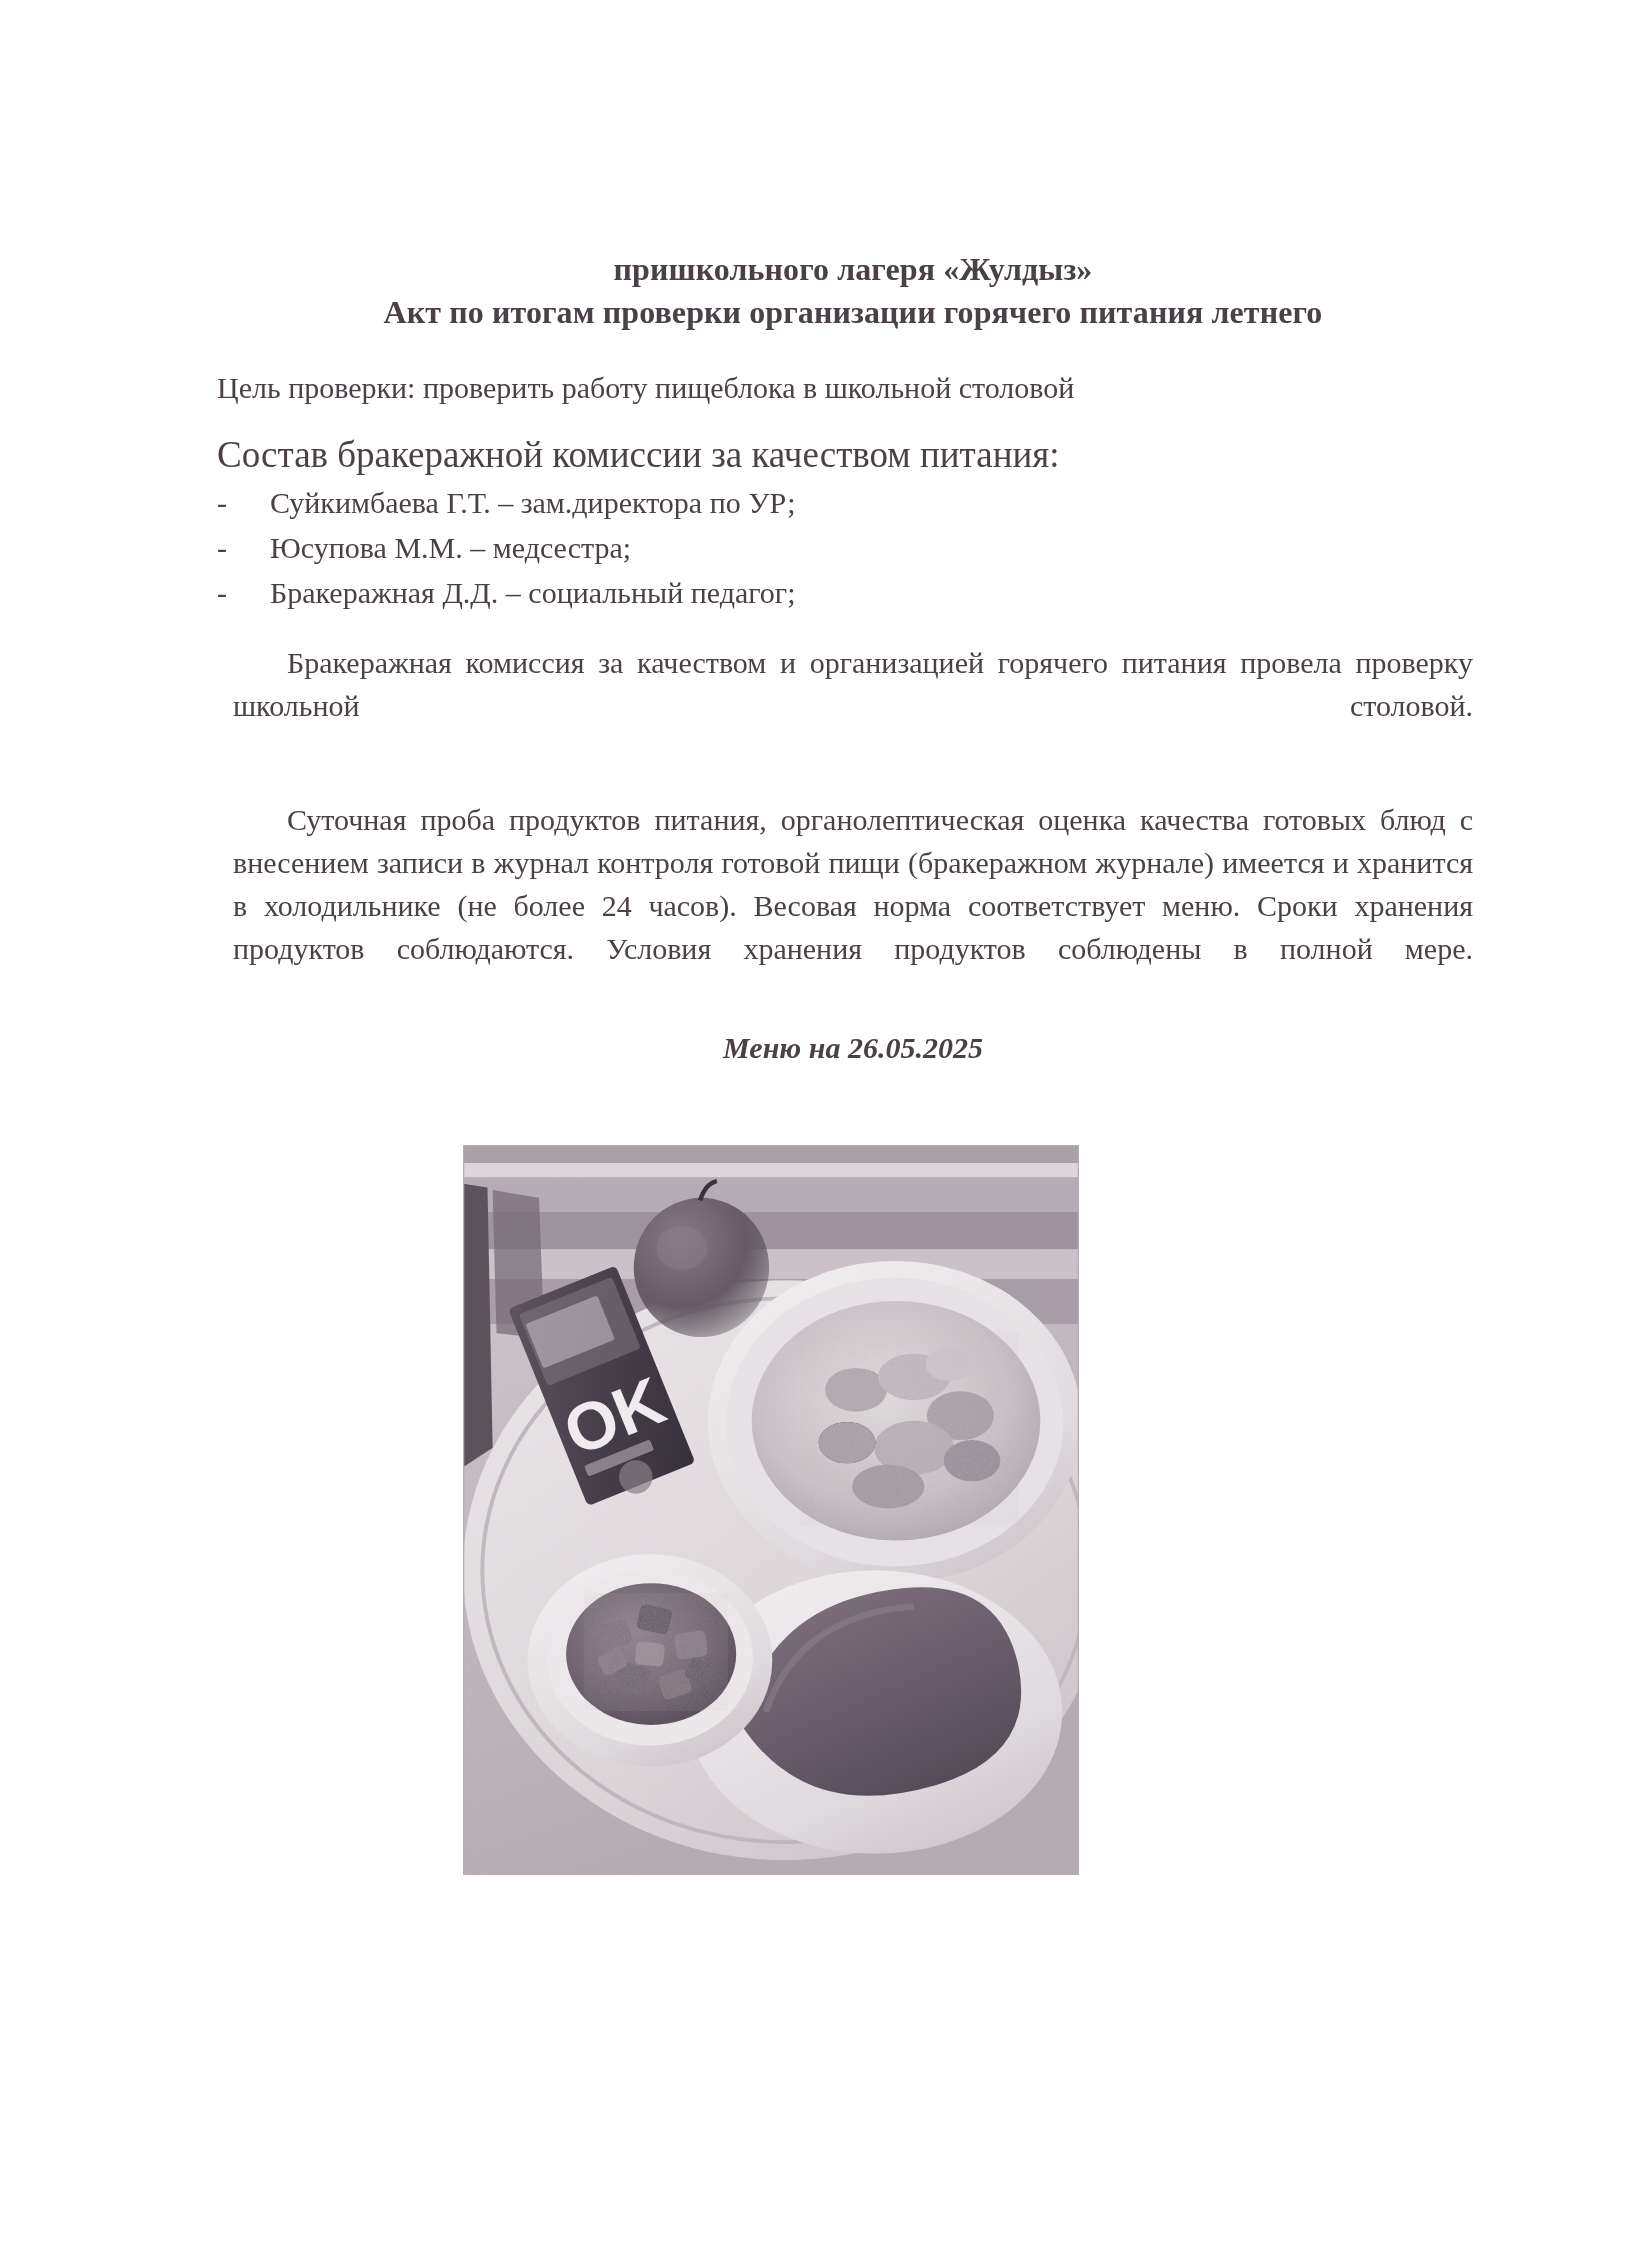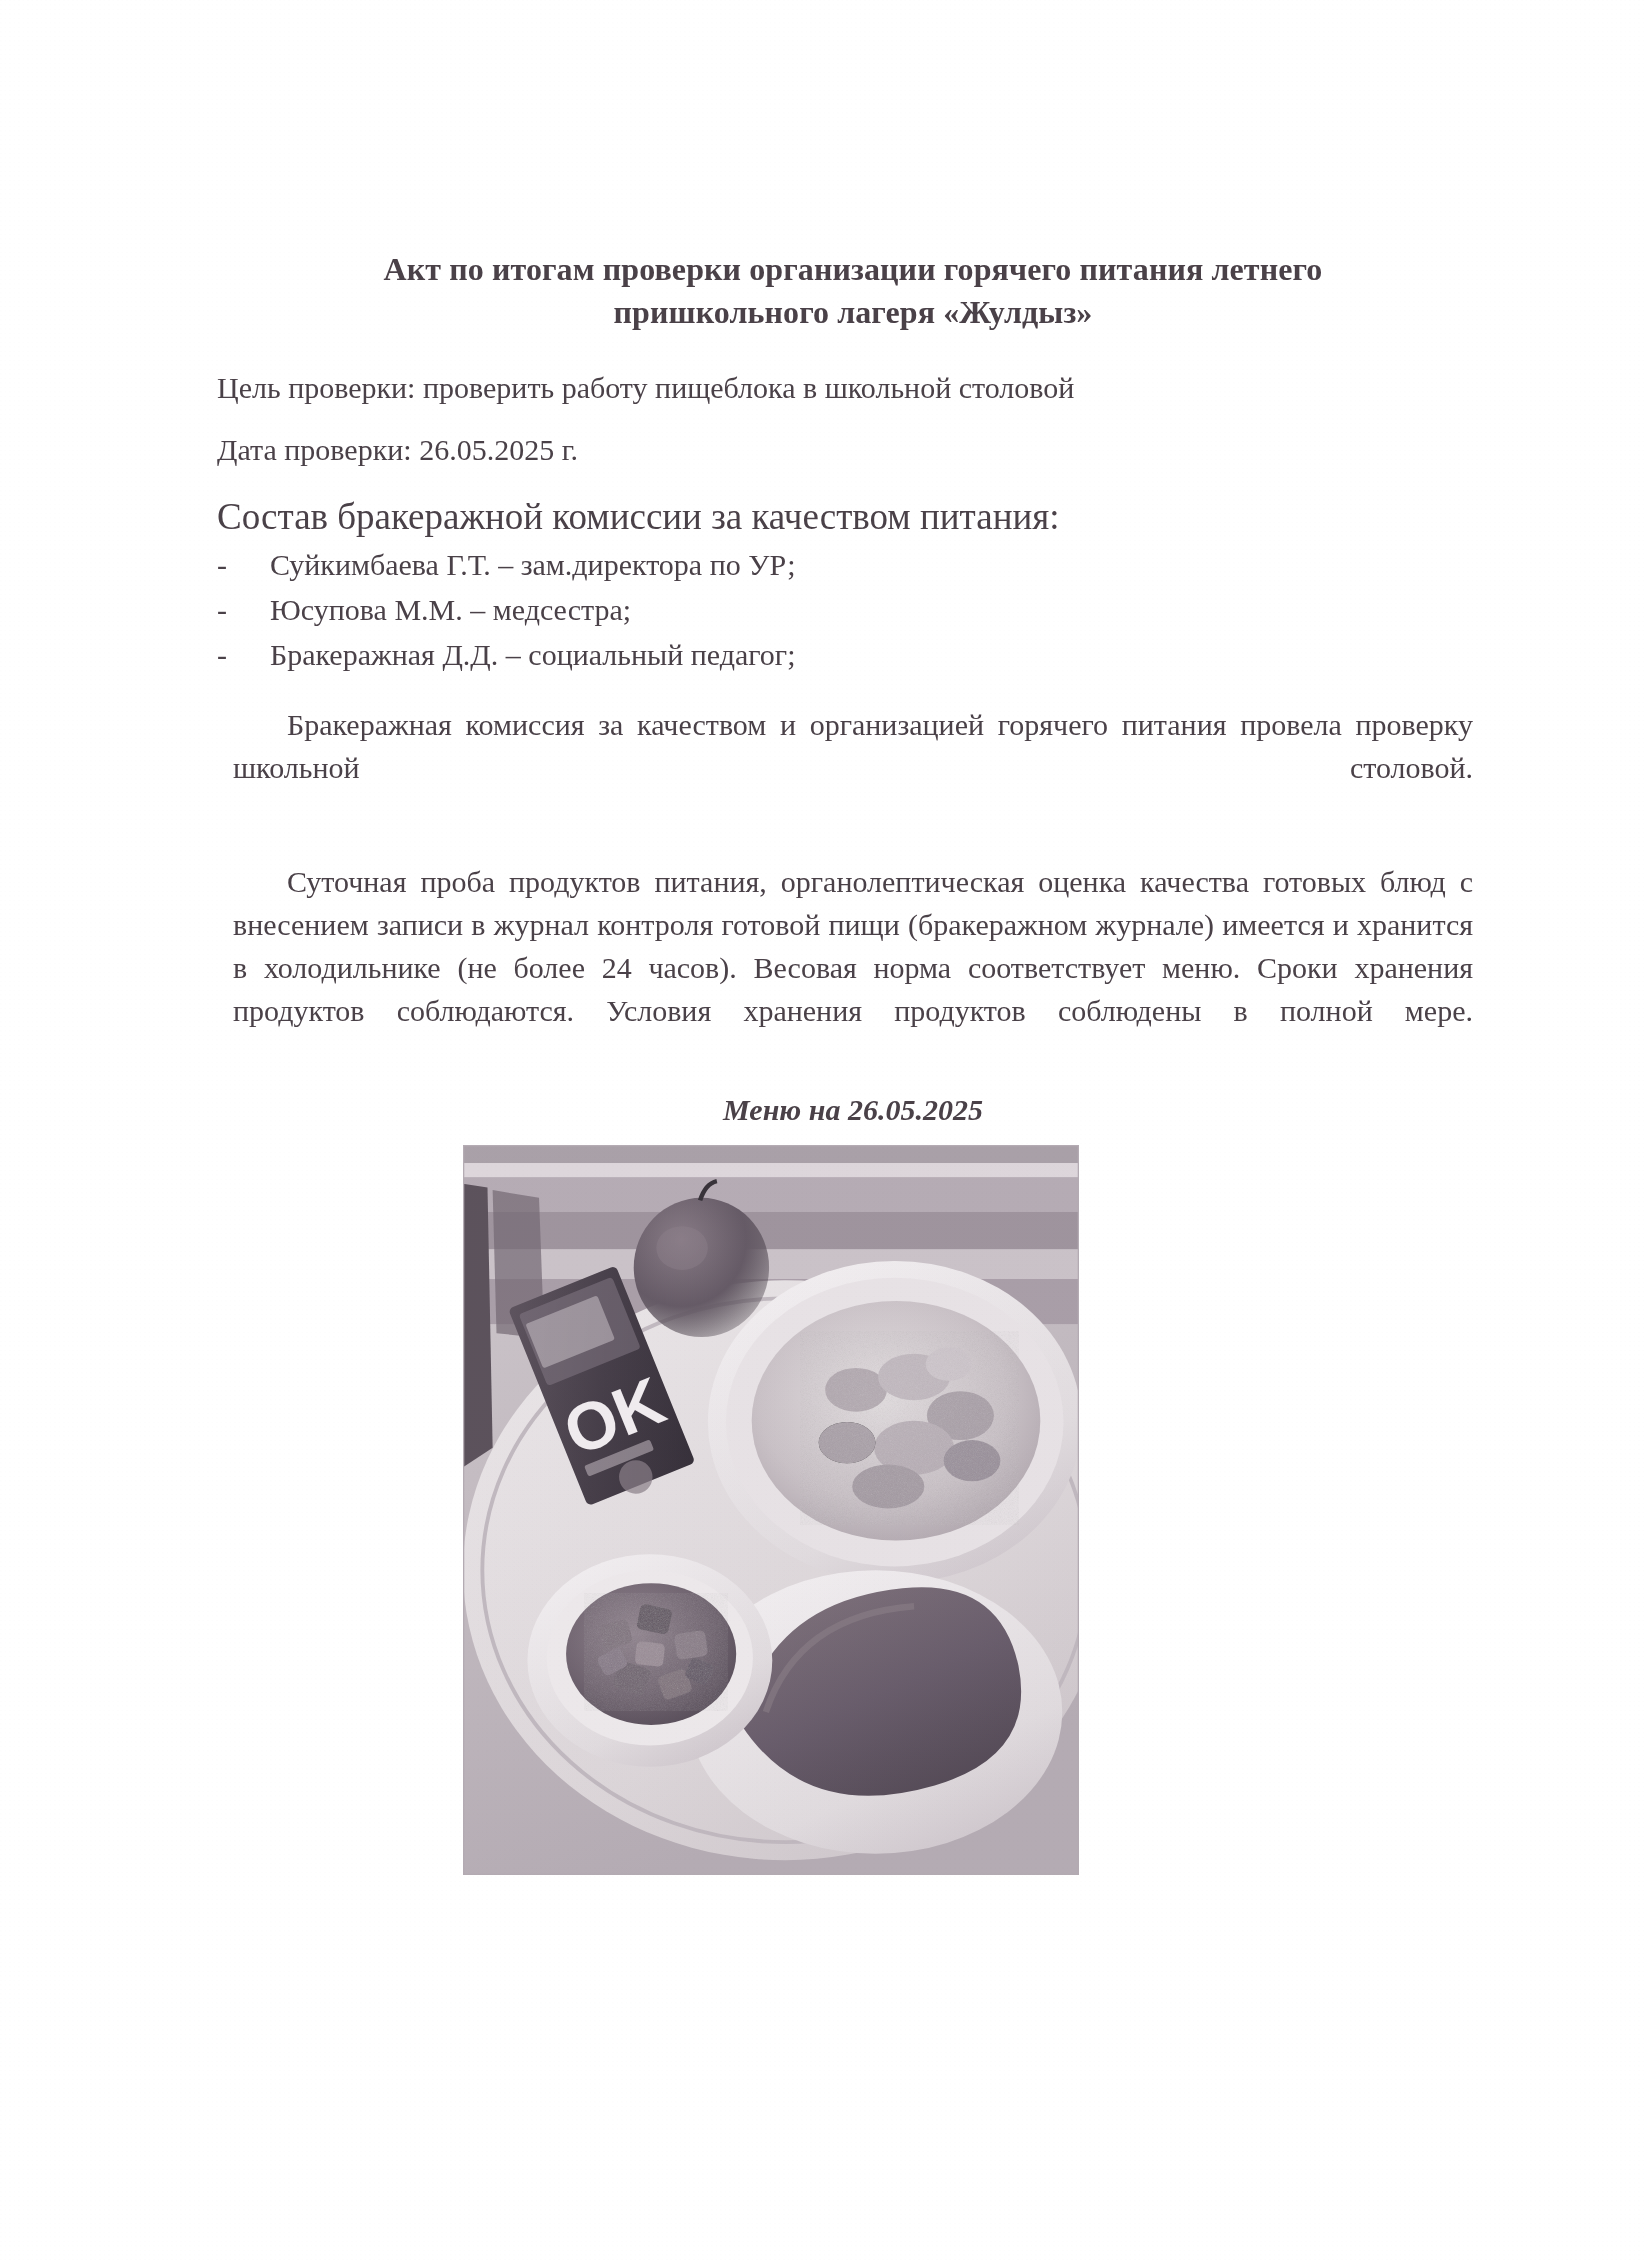--- a/index.html
+++ b/index.html
@@ -141,31 +141,28 @@
   }
 </style>
 </head>
 <body>
 
 <div class="page">
 
   <div class="content">
 
     <h1 class="doc-title">
+      <span class="tline tline-2">пришкольного лагеря «Жулдыз»</span>
       <span class="tline tline-1">Акт по итогам проверки организации горячего питания летнего</span>
-      <span class="tline tline-2">пришкольного лагеря «Жулдыз»</span>
     </h1>
 
     <p class="lead-line" id="purpose-line">
       <span>Цель проверки: </span><span class="strong">проверить работу пищеблока в школьной столовой</span>
     </p>
 
-    <p class="lead-line" id="date-line">
-      <span>Дата проверки: </span><span class="strong">26.05.2025 г.</span>
-    </p>
 
     <p id="committee-intro">Состав бракеражной комиссии за качеством питания:</p>
 
     <ul class="member-list">
       <li class="member-item">
         <span class="dash">-</span><span>Суйкимбаева Г.Т. – зам.директора по УР;</span>
       </li>
       <li class="member-item">
         <span class="dash">-</span><span>Юсупова М.М. – медсестра;</span>
       </li>

